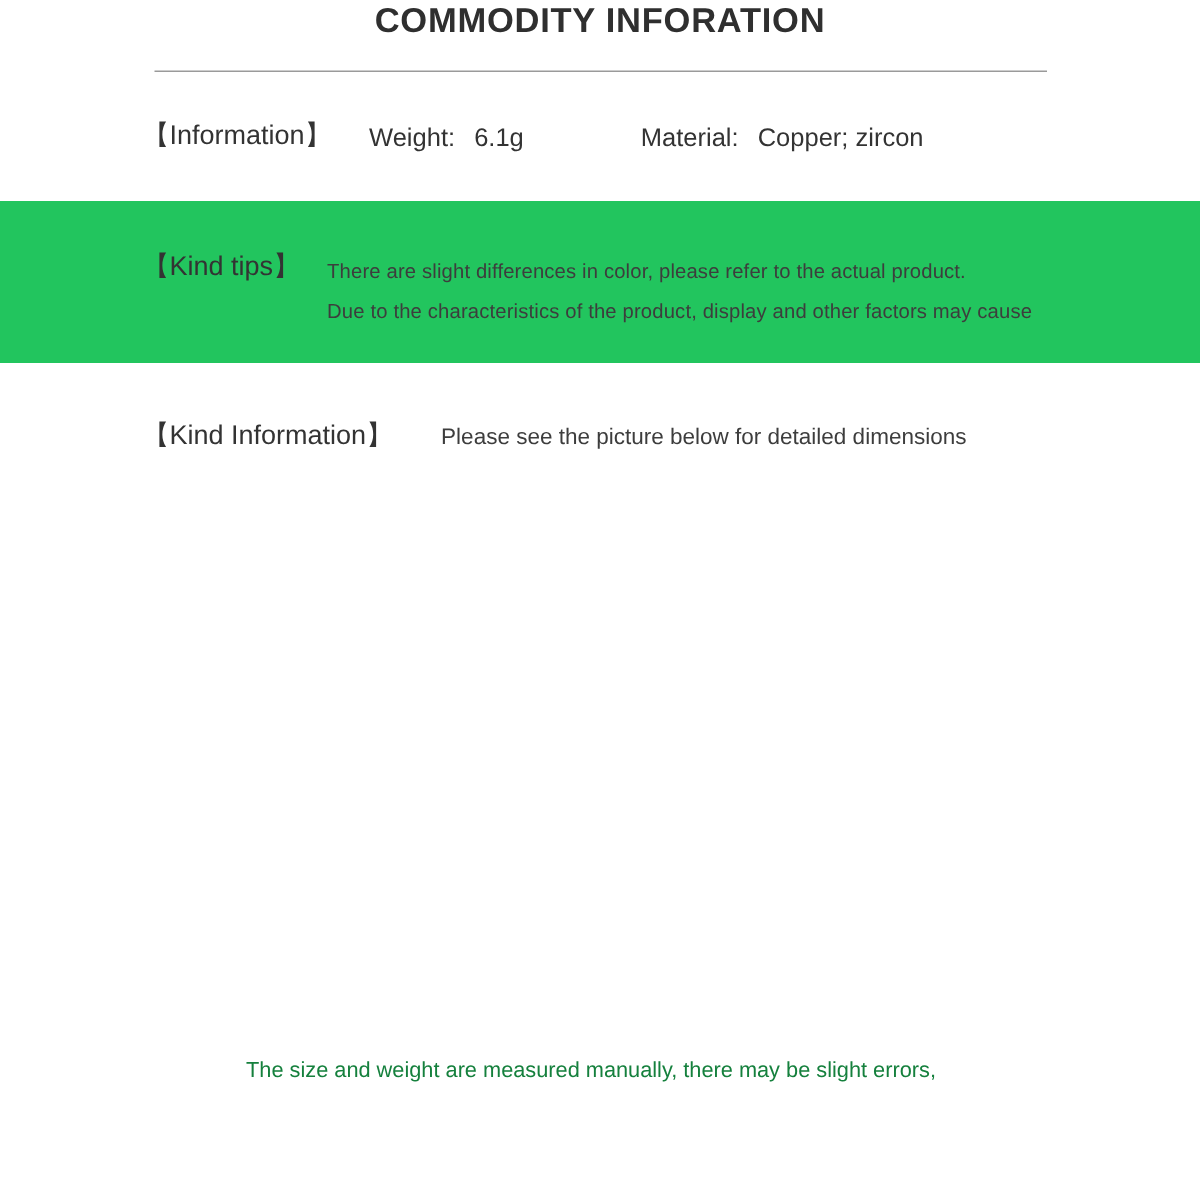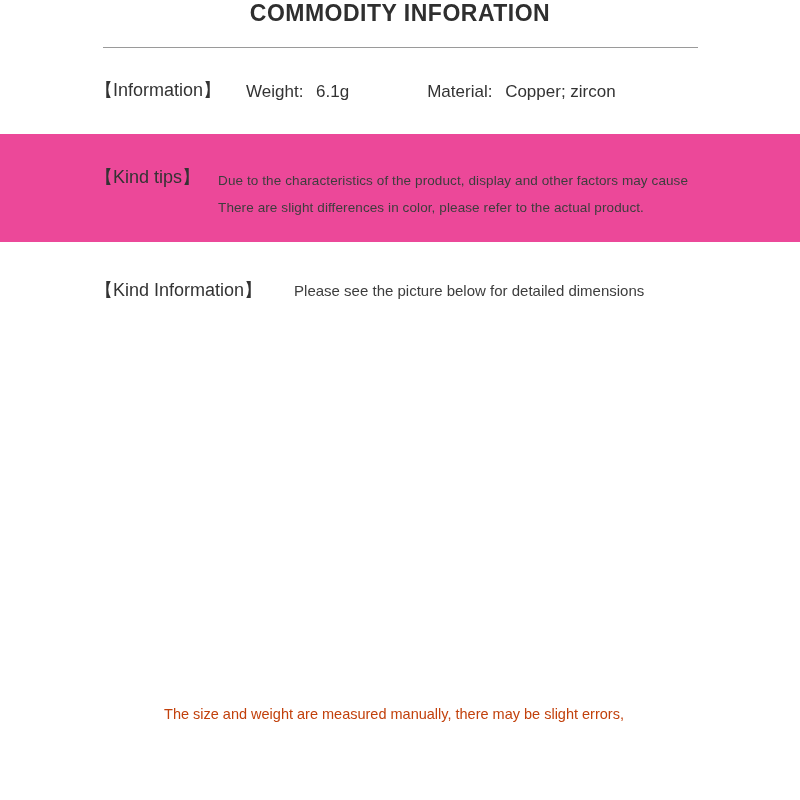--- a/index.html
+++ b/index.html
@@ -61,21 +61,21 @@
     margin-left: 78px;
     white-space: nowrap;
   }
   .info-material .val {
     margin-left: 8px;
   }
 
   
   .tips-band {
     margin-top: 32px;
-    background: #ec4899;
+    background: #22c55e;
     height: 108px;
     width: 100%;
     box-sizing: border-box;
     display: flex;
     align-items: flex-start;
     padding: 33px 0 0 95px;
   }
   .tips-label {
     font-size: 18px;
     color: #333333;
@@ -115,21 +115,21 @@
   }
 
   
   .footer {
     position: absolute;
     left: 0;
     top: 700px;
     width: 788px;
     text-align: center;
     font-size: 14.5px;
-    color: #c2410c;
+    color: #15803d;
     line-height: 1.95;
   }
 </style>
 </head>
 <body>
 
 <div class="page">
 
   <div class="title">COMMODITY INFORATION</div>
   <div class="title-rule"></div>
@@ -142,22 +142,22 @@
     </span>
     <span class="info-material">
       <span>Material:</span>
       <span class="val">Copper; zircon</span>
     </span>
   </div>
 
   <div class="tips-band">
     <span class="tips-label">【Kind tips】</span>
     <span class="tips-text">
+      <div>There are slight differences in color, please refer to the actual product.</div>
       <div>Due to the characteristics of the product, display and other factors may cause</div>
-      <div>There are slight differences in color, please refer to the actual product.</div>
     </span>
   </div>
 
   <div class="size-row">
     <span class="label-bracket">【Kind Information】</span>
     <span class="size-note">Please see the picture below for detailed dimensions</span>
   </div>
 
   <div class="diagram">
 

